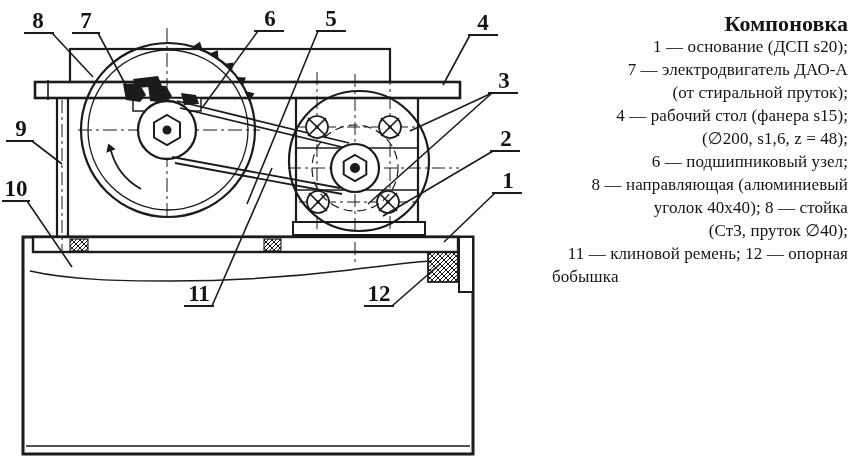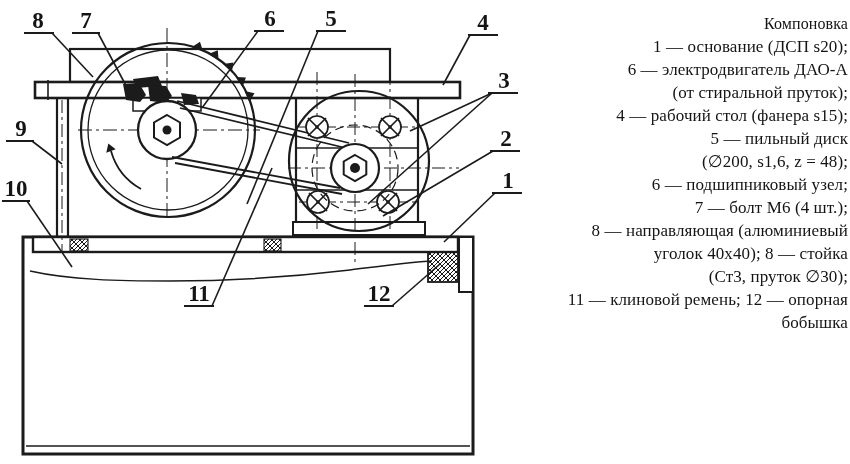--- a/index.html
+++ b/index.html
@@ -1,22 +1,22 @@
 <!DOCTYPE html>
 <html><head>
 <meta charset="utf-8">
 <style>
   html,body{margin:0;padding:0;background:#fff;}
   .stage{position:relative;width:850px;height:464px;background:#ffffff;overflow:hidden;
          font-family:"Liberation Serif", serif;color:#1b1b1b;}
   .drawing{position:absolute;left:0;top:0;}
   .legend{position:absolute;left:552px;top:12px;width:296px;font-size:17px;line-height:23px;
           text-align:right;color:#141414;letter-spacing:.1px;}
-  .legend .t{font-weight:normal;font-size:16px;}
-  .legend .left{text-align:right;}
+  .legend .t{font-weight:bold;font-size:22px;}
+  .legend .left{text-align:left;}
   svg text.co{font-family:"Liberation Serif", serif;font-weight:bold;font-size:23px;fill:#141414;}
 </style>
 </head>
 <body>
 
 <div class="stage">
 
   <svg class="drawing" width="552" height="464" viewBox="0 0 552 464">
     <defs>
       <pattern id="rubble" width="8" height="8" patternUnits="userSpaceOnUse">
@@ -210,27 +210,25 @@
         <line x1="364" y1="306" x2="394" y2="306" stroke-width="2"></line>
           <line x1="392" y1="306" x2="440" y2="264" stroke-width="1.6"></line>
         <text class="co" x="379" y="301" text-anchor="middle" stroke="none">12</text>
       </g>
     </g>
   </svg>
 
   <div class="legend">
     <div class="t">Компоновка</div>
     <div>1 — основание (ДСП s20);</div>
-    <div>6 — электродвигатель ДАО-А</div>
+    <div>7 — электродвигатель ДАО-А</div>
     <div>(от стиральной пруток);</div>
     <div>4 — рабочий стол (фанера s15);</div>
-    <div>5 — пильный диск</div>
     <div>(∅200, s1,6, z = 48);</div>
     <div>6 — подшипниковый узел;</div>
-    <div>7 — болт М6 (4 шт.);</div>
     <div>8 — направляющая (алюминиевый</div>
     <div>уголок 40х40); 8 — стойка</div>
-    <div>(Ст3, пруток ∅30);</div>
+    <div>(Ст3, пруток ∅40);</div>
     <div>11 — клиновой ремень; 12 — опорная</div>
     <div class="left">бобышка</div>
   </div>
 
 </div>
 
 </body></html>

